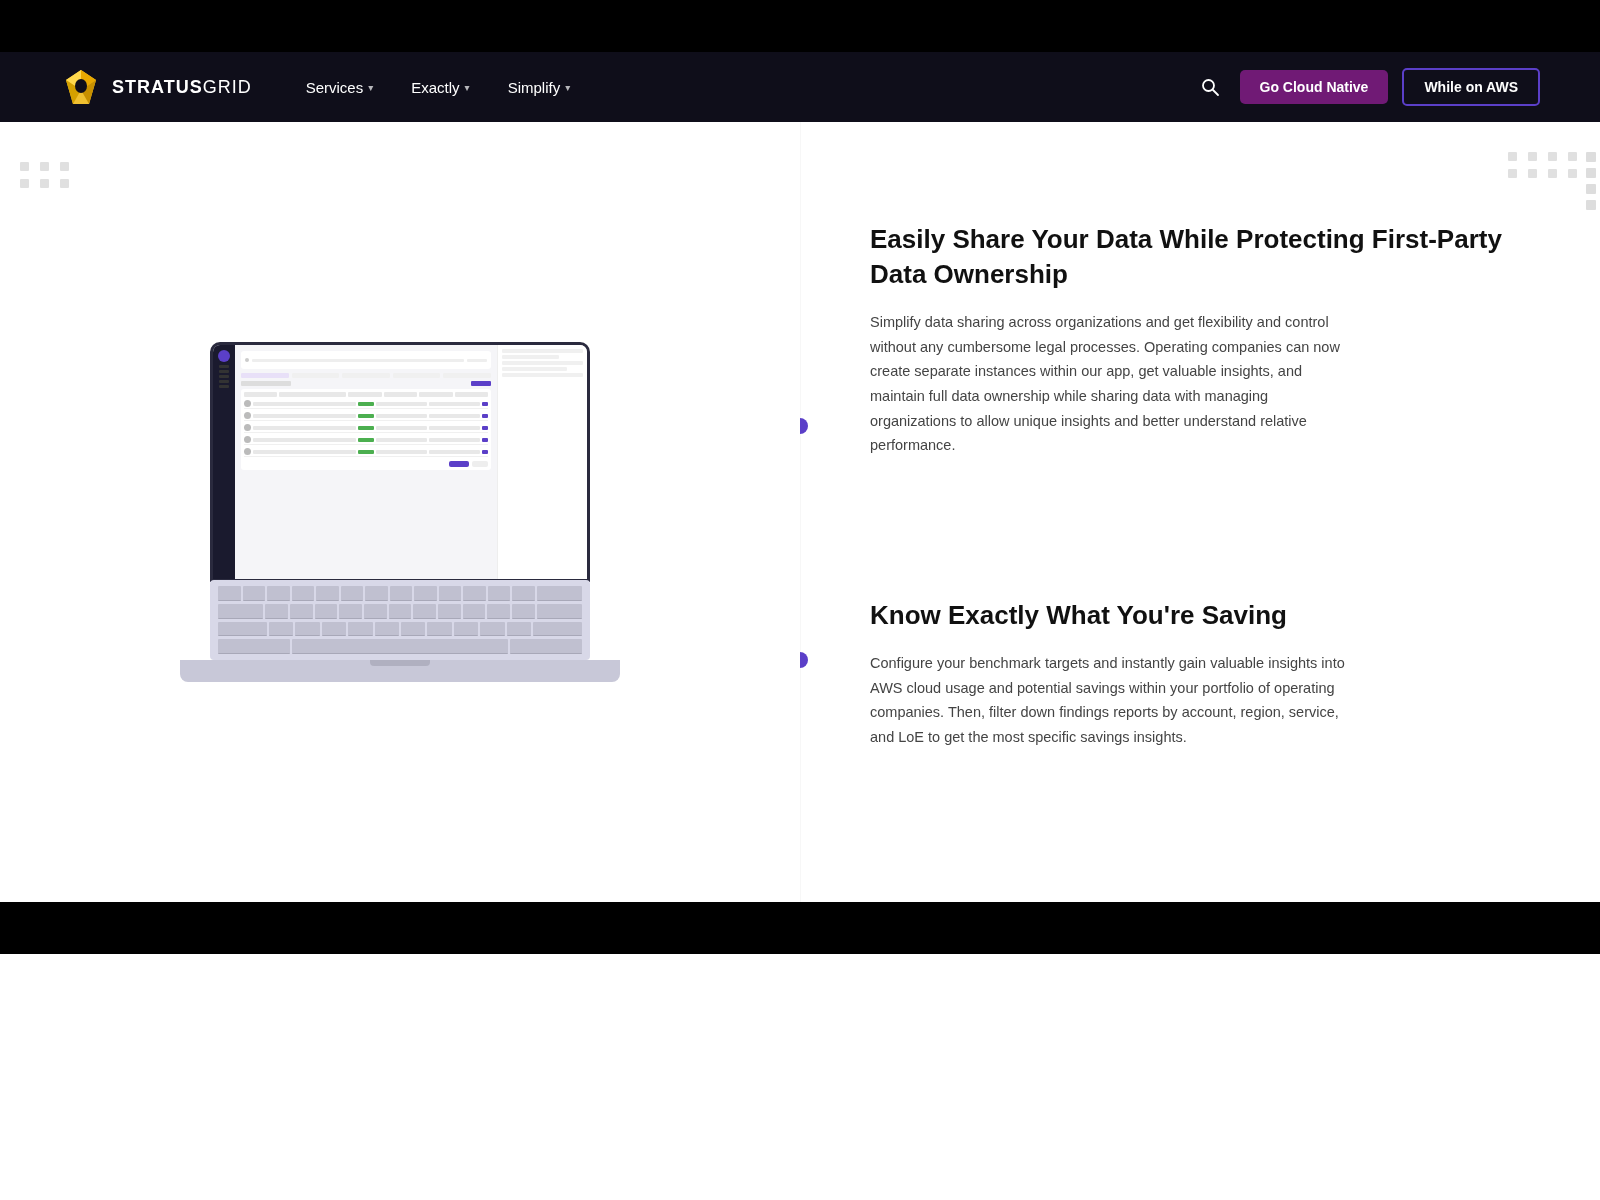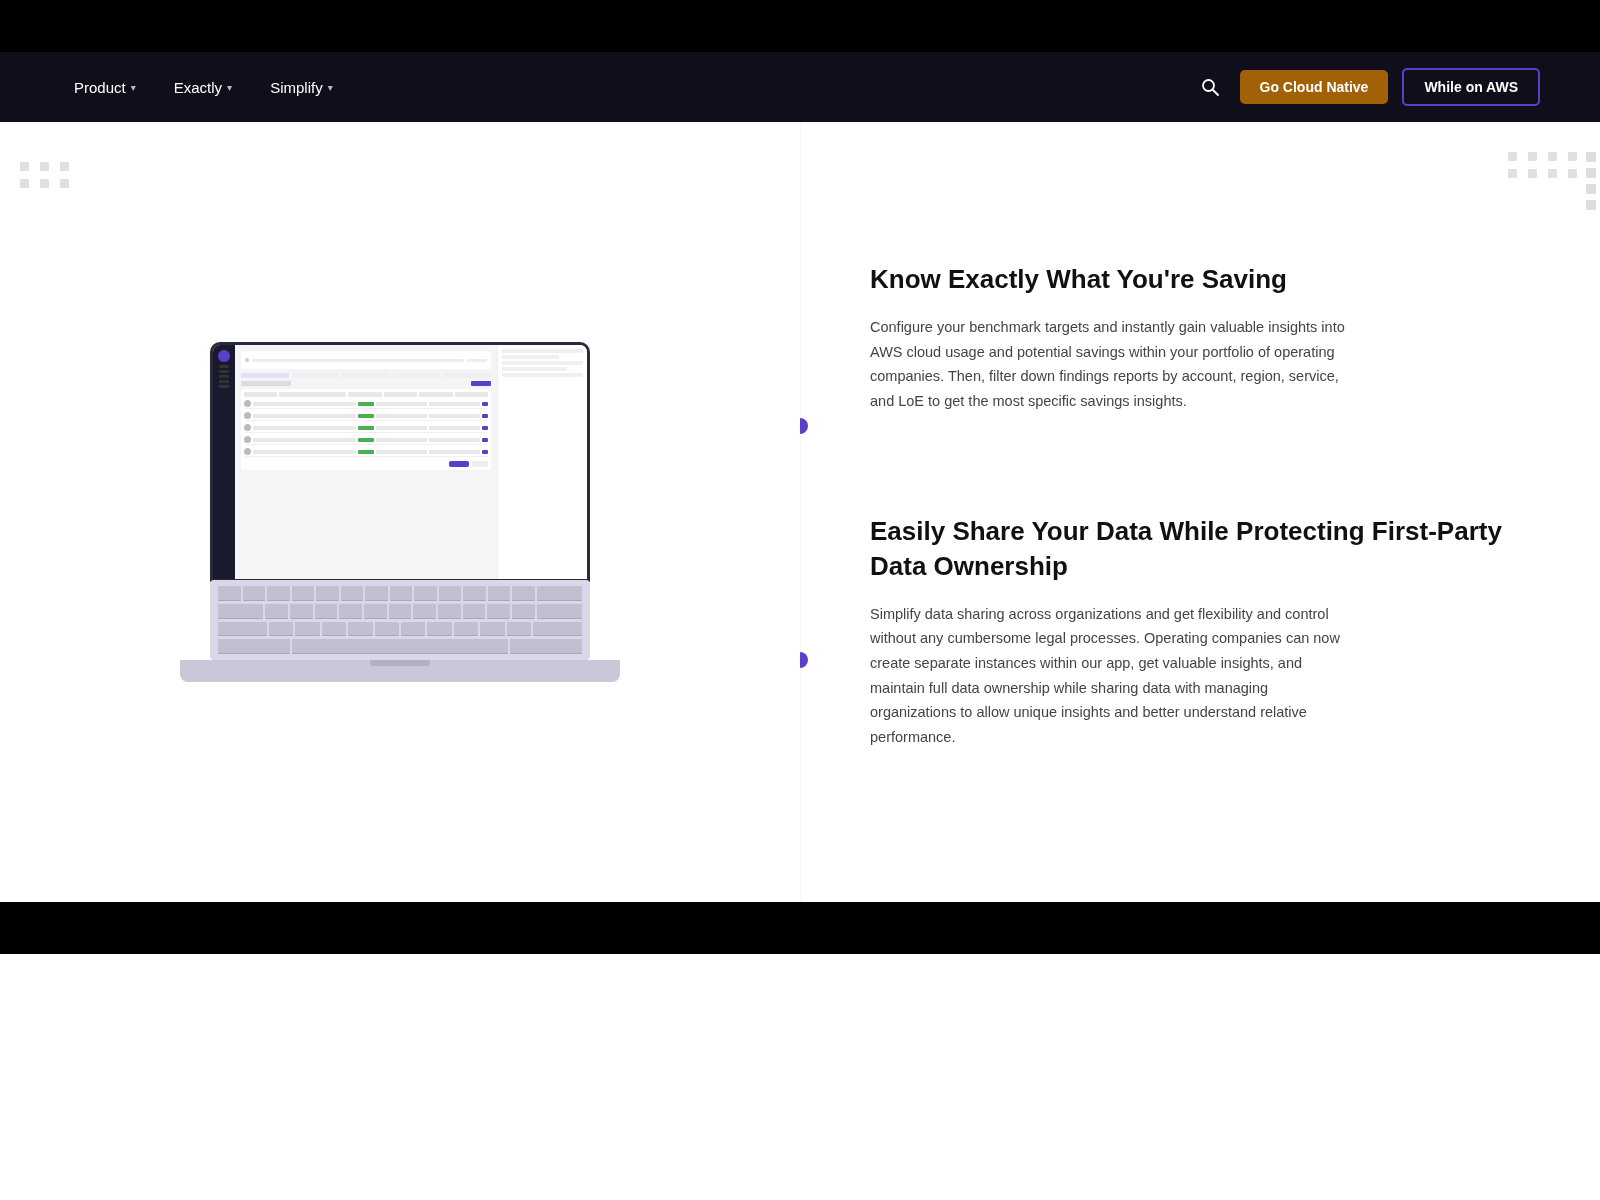--- a/index.html
+++ b/index.html
@@ -78,21 +78,21 @@
       background: none;
       border: none;
       cursor: pointer;
       color: #fff;
       font-size: 20px;
       padding: 6px;
       display: flex;
       align-items: center;
     }
     .btn-cloud-native {
-      background: #a16207;
+      background: #701a75;
       color: #fff;
       border: none;
       padding: 9px 20px;
       border-radius: 5px;
       font-size: 14px;
       font-weight: 600;
       cursor: pointer;
       white-space: nowrap;
     }
     .btn-save-aws {
@@ -359,23 +359,37 @@
       border-radius: 1px;
     }
   </style>
 </head>
 <body>
 
 <div class="top-bar"></div>
 
 <nav class="navbar">
   <div class="navbar-left">
+    <a class="logo">
+
+      <svg class="logo-icon" width="42" height="42" viewBox="0 0 42 42">
+        <polygon points="21,4 36,14 29,38 13,38 6,14" fill="#f0c030"></polygon>
+        <polygon points="21,4 36,14 21,24" fill="#e8a800"></polygon>
+        <polygon points="21,4 6,14 21,24" fill="#ffd84d"></polygon>
+        <polygon points="6,14 21,24 13,38" fill="#d4a000"></polygon>
+        <polygon points="36,14 21,24 29,38" fill="#c89000"></polygon>
+        <ellipse cx="21" cy="20" rx="6" ry="7" fill="#0f0e1a"></ellipse>
+      </svg>
+      <span class="logo-text">
+        <span class="stratus">STRATUS</span><span class="grid">GRID</span>
+      </span>
+    </a>
     <div class="nav-links">
       <a class="nav-item">
-        <span>Product</span>
+        <span>Services</span>
         <span class="nav-chevron">▾</span>
       </a>
       <a class="nav-item">
         <span>Exactly</span>
         <span class="nav-chevron">▾</span>
       </a>
       <a class="nav-item">
         <span>Simplify</span>
         <span class="nav-chevron">▾</span>
       </a>
@@ -579,26 +593,26 @@
       <div class="deco-dot"></div>
     </div>
 
     <div class="scrollbar-hint">
       <div class="scrollbar-dot"></div>
       <div class="scrollbar-dot"></div>
       <div class="scrollbar-dot"></div>
       <div class="scrollbar-dot"></div>
     </div>
 
+    <div class="section-block" style="padding-top:40px;">
+      <h2 class="section-title">Easily Share Your Data While Protecting First-Party Data Ownership</h2>
+      <p class="section-body">Simplify data sharing across organizations and get flexibility and control without any cumbersome legal processes. Operating companies can now create separate instances within our app, get valuable insights, and maintain full data ownership while sharing data with managing organizations to allow unique insights and better understand relative performance.</p>
+    </div>
+
     <div class="section-block" style="padding-top:80px;">
       <h2 class="section-title">Know Exactly What You're Saving</h2>
       <p class="section-body">Configure your benchmark targets and instantly gain valuable insights into AWS cloud usage and potential savings within your portfolio of operating companies. Then, filter down findings reports by account, region, service, and LoE to get the most specific savings insights.</p>
     </div>
-
-    <div class="section-block" style="padding-top:40px;">
-      <h2 class="section-title">Easily Share Your Data While Protecting First-Party Data Ownership</h2>
-      <p class="section-body">Simplify data sharing across organizations and get flexibility and control without any cumbersome legal processes. Operating companies can now create separate instances within our app, get valuable insights, and maintain full data ownership while sharing data with managing organizations to allow unique insights and better understand relative performance.</p>
-    </div>
   </div>
 
 </div>
 
 <div class="bottom-bar"></div>
 
 </body></html>

